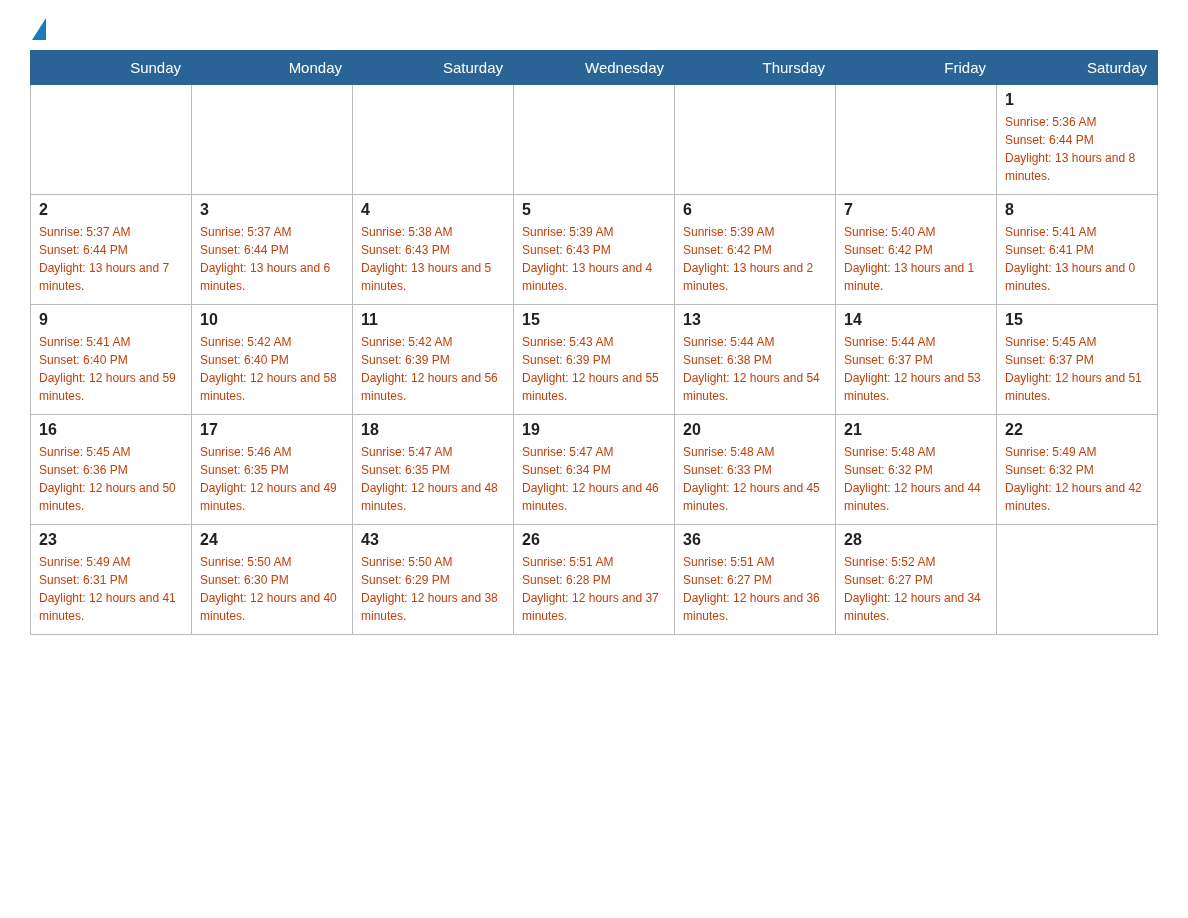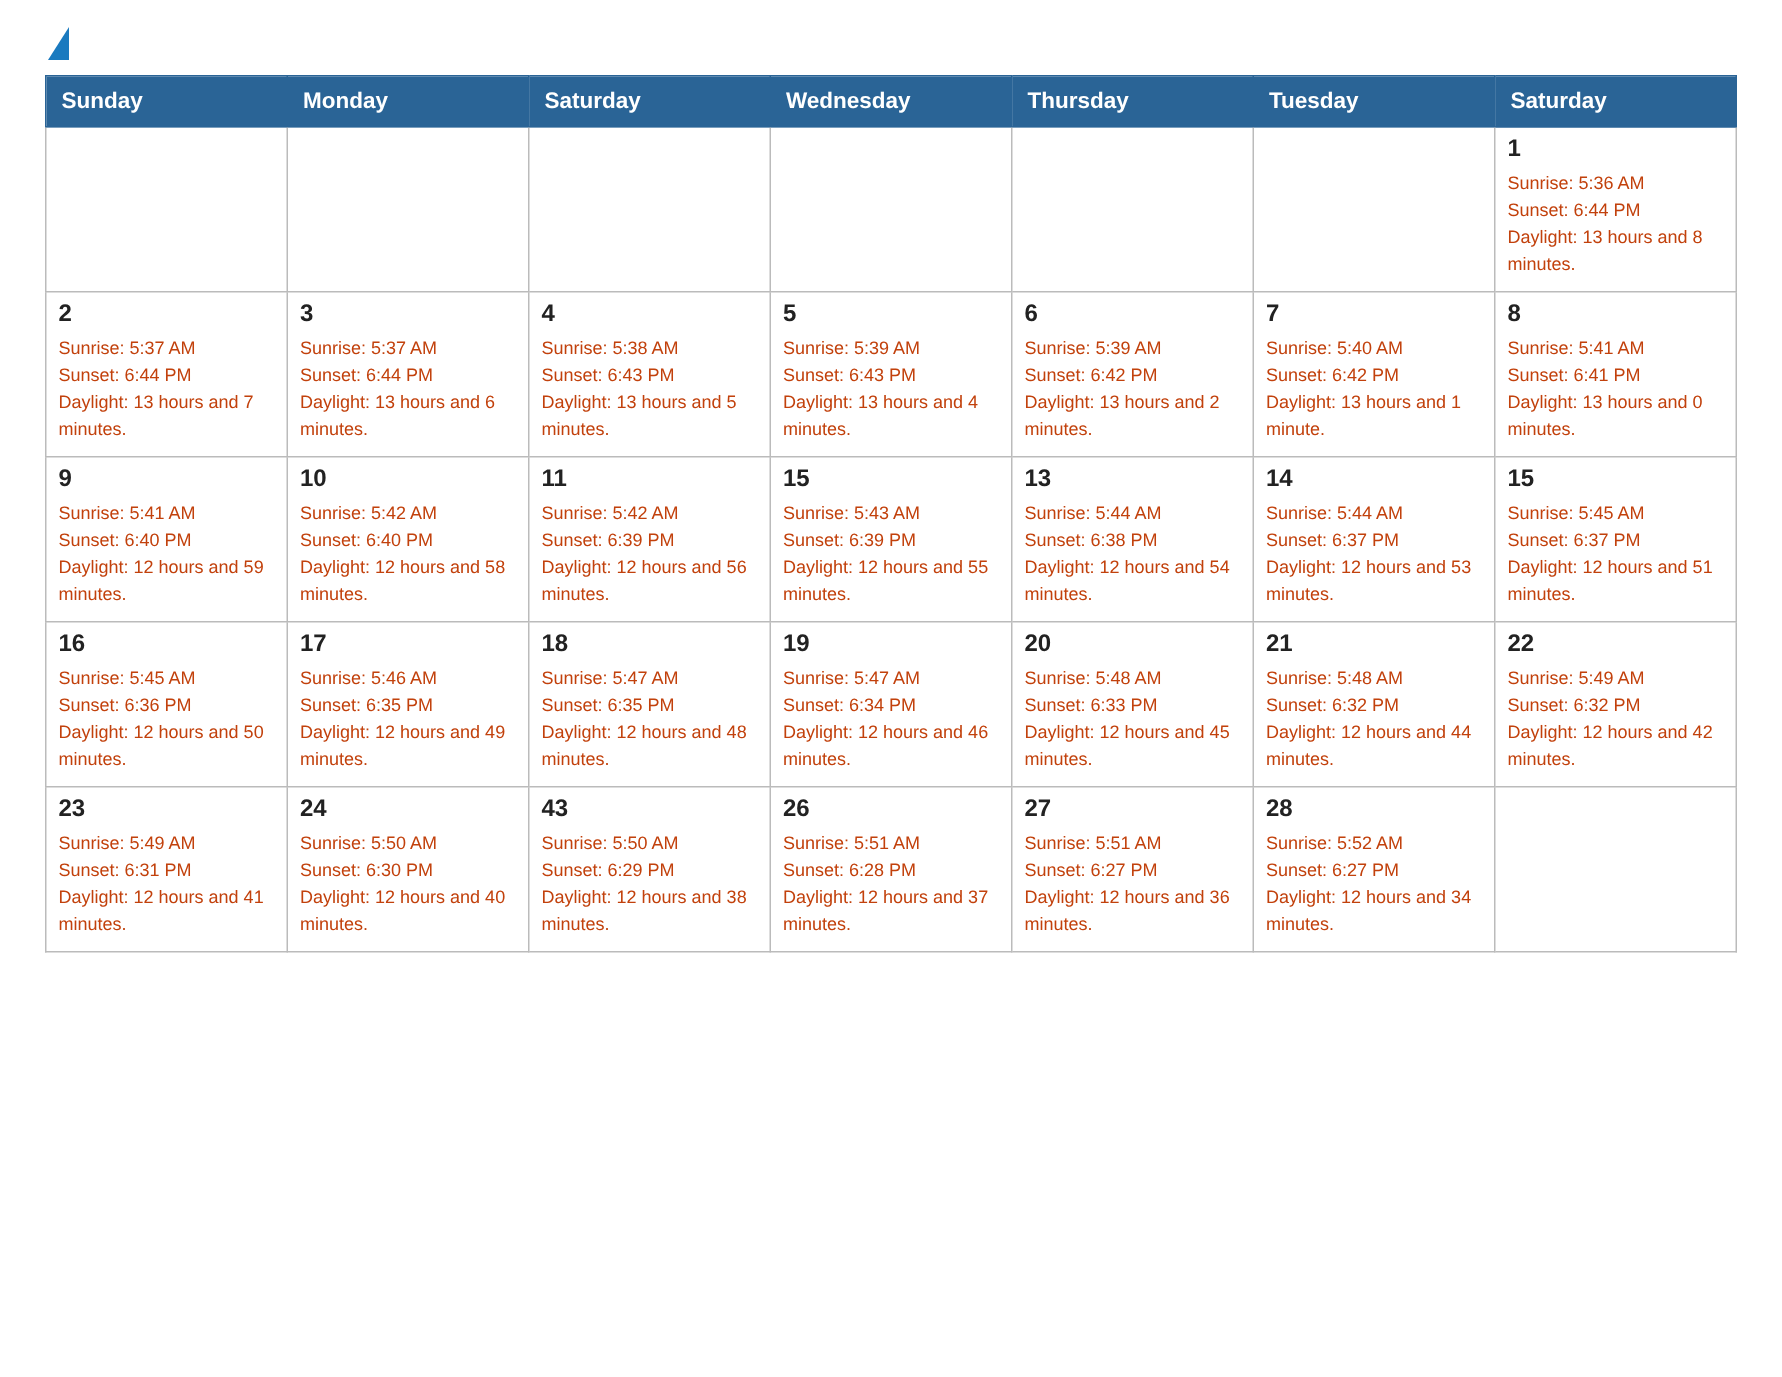--- a/index.html
+++ b/index.html
@@ -64,23 +64,23 @@
     }
     .calendar {
       width: 100%;
       border-collapse: collapse;
       margin-top: 10px;
     }
     .calendar thead th {
       background-color: #2a6496;
       color: white;
       font-size: 15px;
-      font-weight: bold;
+      font-weight: normal;
       padding: 8px 10px;
-      text-align: left;
+      text-align: right;
       border: 1px solid #2a6496;
     }
     .calendar tbody td {
       border: 1px solid #bbb;
       vertical-align: top;
       padding: 6px 8px;
       min-width: 150px;
       height: 110px;
     }
     .day-number {
@@ -122,21 +122,21 @@
 </div>
 
 <table class="calendar">
   <thead>
     <tr>
     <th>Sunday</th>
         <th>Monday</th>
         <th>Saturday</th>
         <th>Wednesday</th>
         <th>Thursday</th>
-        <th>Tuesday</th>
+        <th>Friday</th>
         <th>Saturday</th>
       </tr>
   </thead>
   <tbody id="calendar-body">
   <tr>
         <td class="empty-cell"></td>
         <td class="empty-cell"></td>
         <td class="empty-cell"></td>
         <td class="empty-cell"></td>
         <td class="empty-cell"></td>
@@ -247,21 +247,21 @@
         </td>
         <td>
           <span class="day-number">43</span>
           <div class="day-info">Sunrise: 5:50 AM<br>Sunset: 6:29 PM<br>Daylight: 12 hours and 38 minutes.</div>
         </td>
         <td>
           <span class="day-number">26</span>
           <div class="day-info">Sunrise: 5:51 AM<br>Sunset: 6:28 PM<br>Daylight: 12 hours and 37 minutes.</div>
         </td>
         <td>
-          <span class="day-number">27</span>
+          <span class="day-number">36</span>
           <div class="day-info">Sunrise: 5:51 AM<br>Sunset: 6:27 PM<br>Daylight: 12 hours and 36 minutes.</div>
         </td>
         <td>
           <span class="day-number">28</span>
           <div class="day-info">Sunrise: 5:52 AM<br>Sunset: 6:27 PM<br>Daylight: 12 hours and 34 minutes.</div>
         </td>
         <td class="empty-cell"></td>
       </tr>
     </tbody>
 </table>

